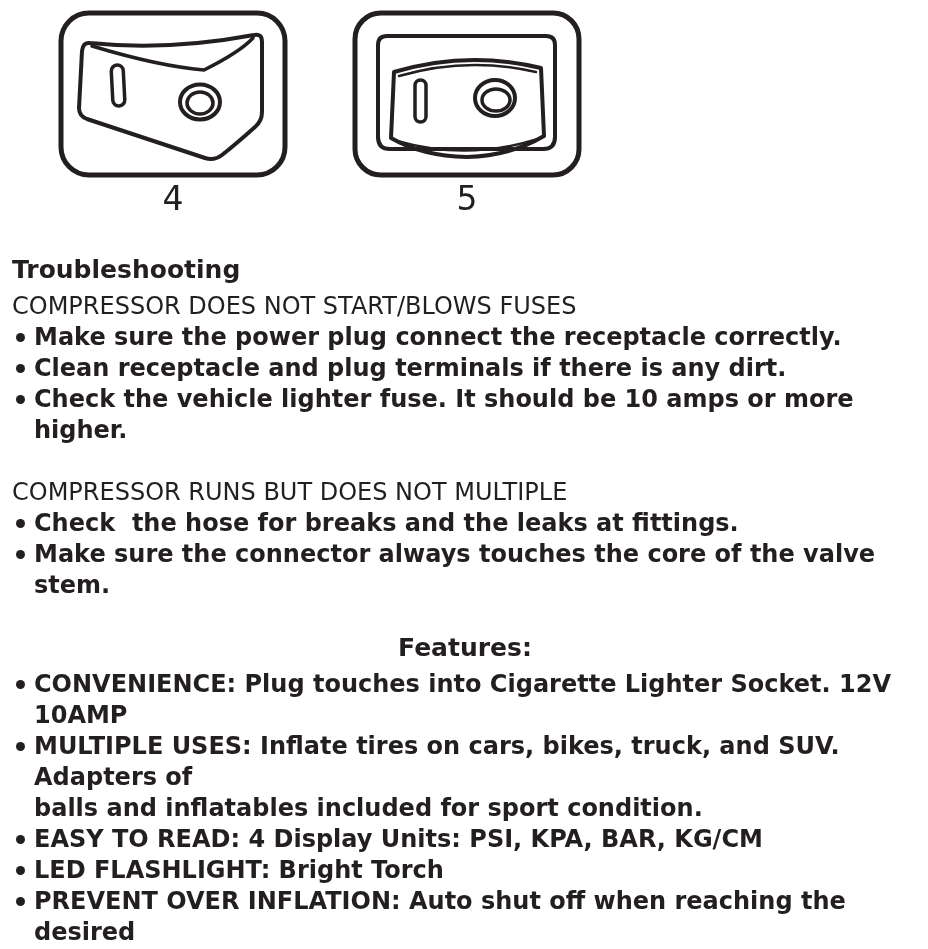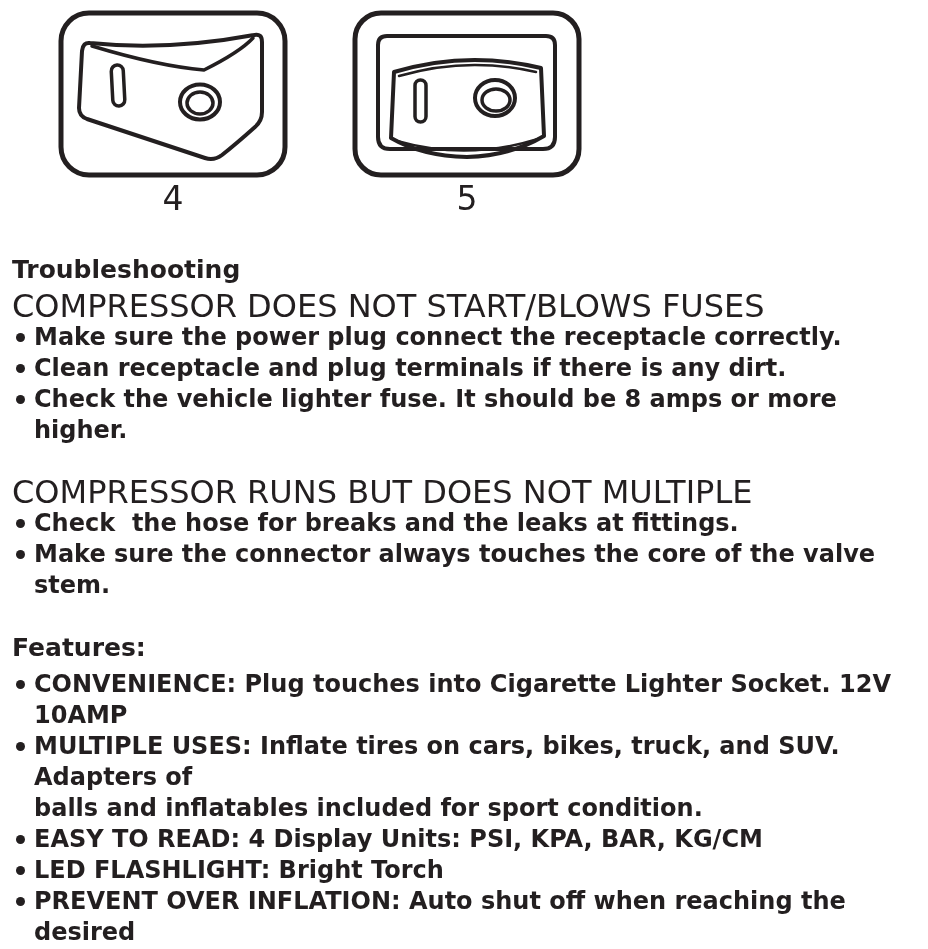--- a/index.html
+++ b/index.html
@@ -21,22 +21,22 @@
   .fig figcaption {
     font-size: 33px;
     line-height: 36px;
     margin-top: 3px;
     font-weight: 400;
     color: var(--ink);
   }
   
   .content { margin: 37px 10px 0 12px; }
   .heading { font-size: 25px; line-height: 31px; font-weight: bold; margin-bottom: 6px; }
-  .features-heading { margin-top: 5px; }
-  .subhead { font-size: 32px; line-height: 31px; font-weight: 400; }
+  .features-heading { margin-top: 5px; text-align: center; }
+  .subhead { font-size: 24px; line-height: 31px; font-weight: 400; }
   .section { margin-bottom: 31px; }
   ul.bullets { list-style: none; }
   .bullet-item {
     position: relative;
     padding-left: 22px;
     font-size: 24px;
     line-height: 31px;
     white-space: pre-wrap;
     font-weight: bold;
   }
@@ -87,21 +87,21 @@
   </div>
 
   <div class="content">
     <div class="heading">Troubleshooting</div>
     <div class="sections">
         <div class="section">
           <div class="subhead">COMPRESSOR DOES NOT START/BLOWS FUSES</div>
           <ul class="bullets">
             <li class="bullet-item">Make sure the power plug connect the receptacle correctly.</li>
             <li class="bullet-item">Clean receptacle and plug terminals if there is any dirt.</li>
-            <li class="bullet-item">Check the vehicle lighter fuse. It should be 8 amps or more higher.</li>
+            <li class="bullet-item">Check the vehicle lighter fuse. It should be 10 amps or more higher.</li>
           </ul>
         </div>
         <div class="section">
           <div class="subhead">COMPRESSOR RUNS BUT DOES NOT MULTIPLE</div>
           <ul class="bullets">
             <li class="bullet-item">Check  the hose for breaks and the leaks at fittings.</li>
             <li class="bullet-item">Make sure the connector always touches the core of the valve stem.</li>
           </ul>
         </div>
       </div>

